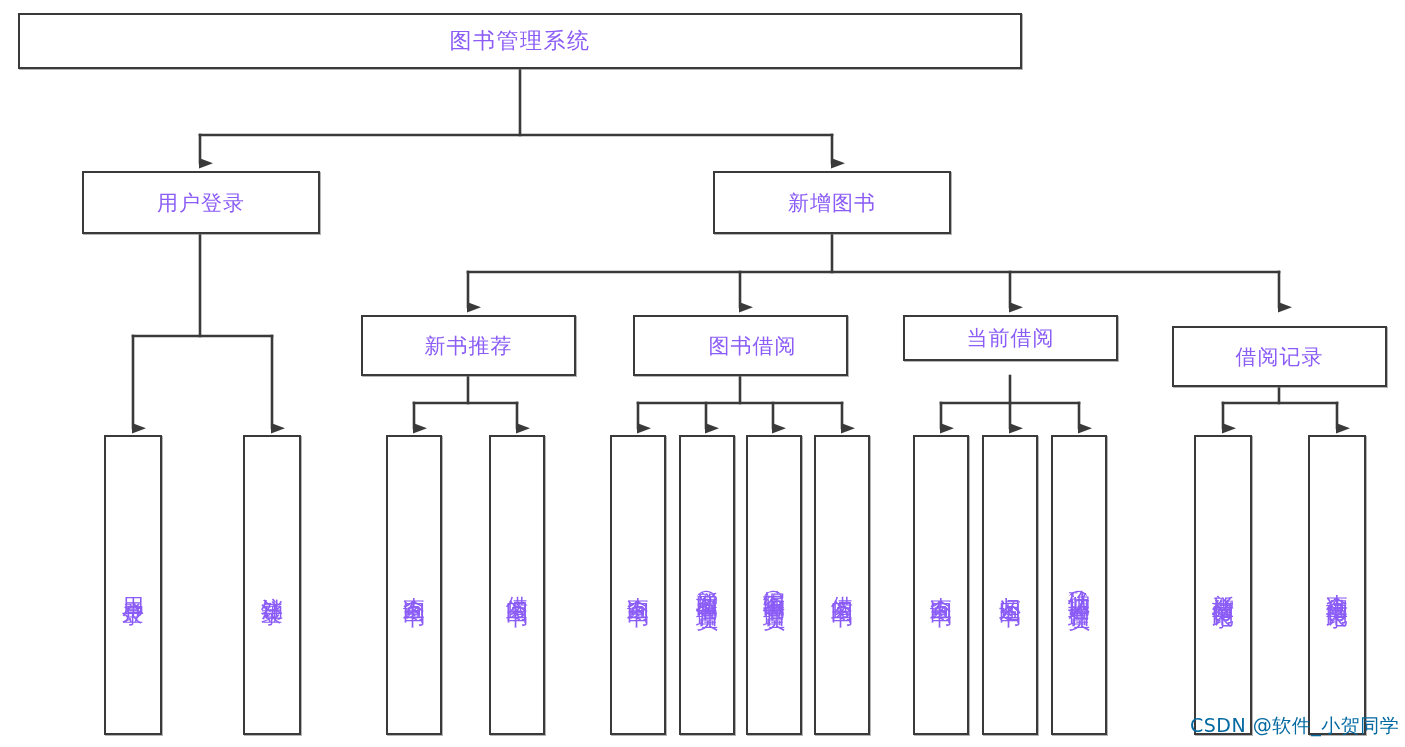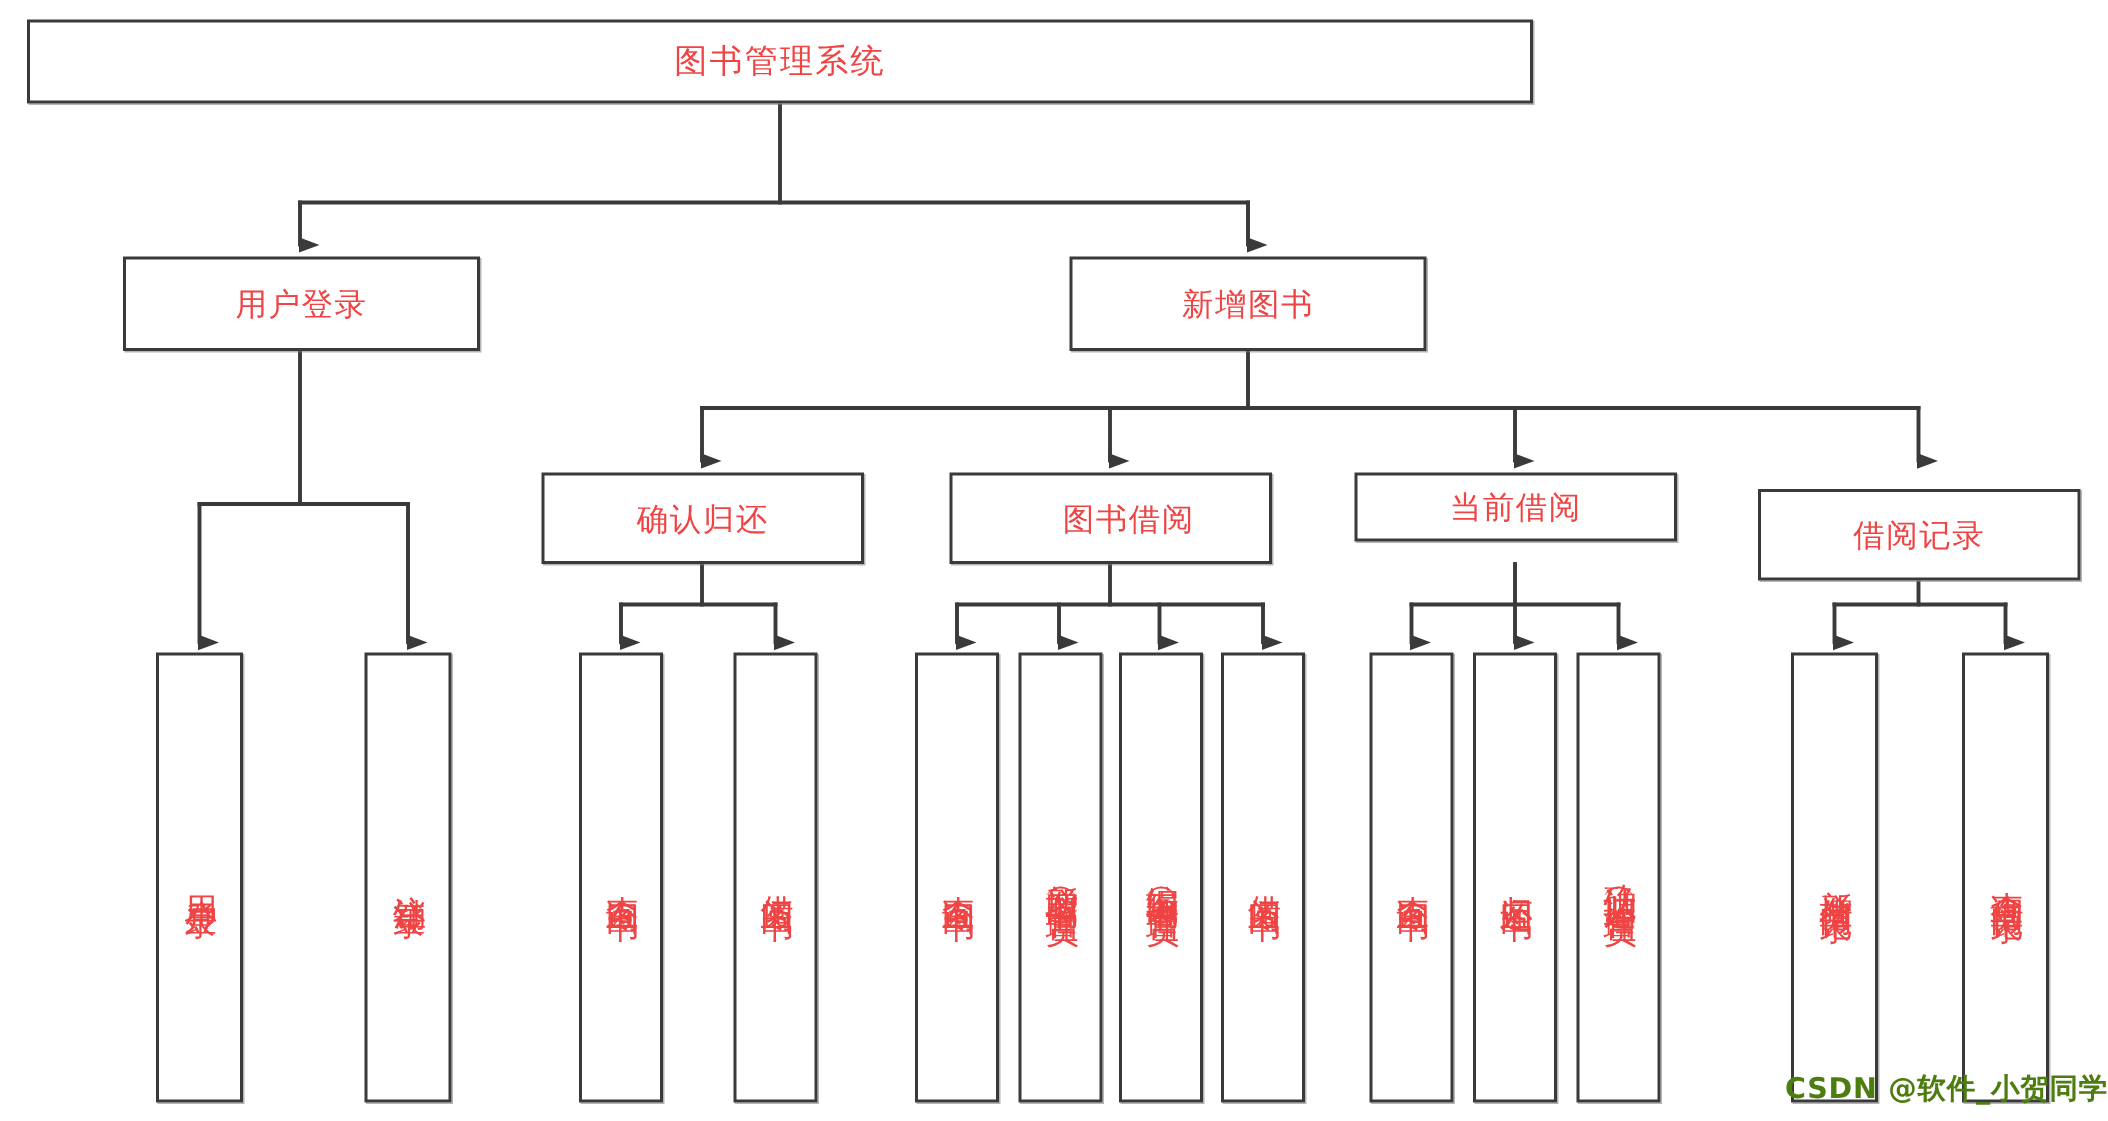--- a/index.html
+++ b/index.html
@@ -27,21 +27,21 @@
   }
   .node {
     position: absolute;
     box-sizing: border-box;
     background: #ffffff;
     border: 2px solid #3a3a3a;
     box-shadow: 1px 1px 0 rgba(120,120,120,0.55);
     display: flex;
     align-items: center;
     justify-content: center;
-    color: #ef4444;
+    color: #8b5cf6;
   }
   .node-h {
     font-size: 21px;
     letter-spacing: 1px;
     white-space: nowrap;
   }
   .node-title {
     font-size: 22px;
     letter-spacing: 1.5px;
   }
@@ -52,25 +52,24 @@
     line-height: 1.28;
     letter-spacing: 3px;
     align-items: center;
     justify-content: center;
     padding: 4px 0;
     text-align: center;
   }
   .watermark {
     position: absolute;
     font-size: 19px;
-    color: #4d7c0f;
+    color: #0369a1;
     letter-spacing: 0.5px;
     white-space: nowrap;
     font-family: "DejaVu Sans", "Liberation Sans", sans-serif;
-    font-weight: bold;
   }
 </style>
 </head>
 <body>
 
 <div id="canvas">
 
   <svg id="wires" viewBox="0 0 1405 747" xmlns="http://www.w3.org/2000/svg">
     <defs>
       <marker id="arrow" viewBox="0 0 12 14" refX="5.5" refY="13" markerWidth="12" markerHeight="14" orient="auto-start-reverse" markerUnits="userSpaceOnUse">
@@ -126,21 +125,21 @@
   </div>
 
   <div class="node node-h" style="left:82px; top:171px; width:238px; height:63px;">
     <span>用户登录</span>
   </div>
   <div class="node node-h" style="left:713px; top:171px; width:238px; height:63px;">
     <span>新增图书</span>
   </div>
 
   <div class="node node-h" style="left:361px; top:315px; width:215px; height:61px;">
-    <span>确认归还</span>
+    <span>新书推荐</span>
   </div>
   <div class="node node-h" style="left:633px; top:315px; width:215px; height:61px;padding-left:24px;">
     <span>图书借阅</span>
   </div>
   <div class="node node-h" style="left:903px; top:315px; width:215px; height:46px;">
     <span>当前借阅</span>
   </div>
   <div class="node node-h" style="left:1172px; top:326px; width:215px; height:61px;">
     <span>借阅记录</span>
   </div>

